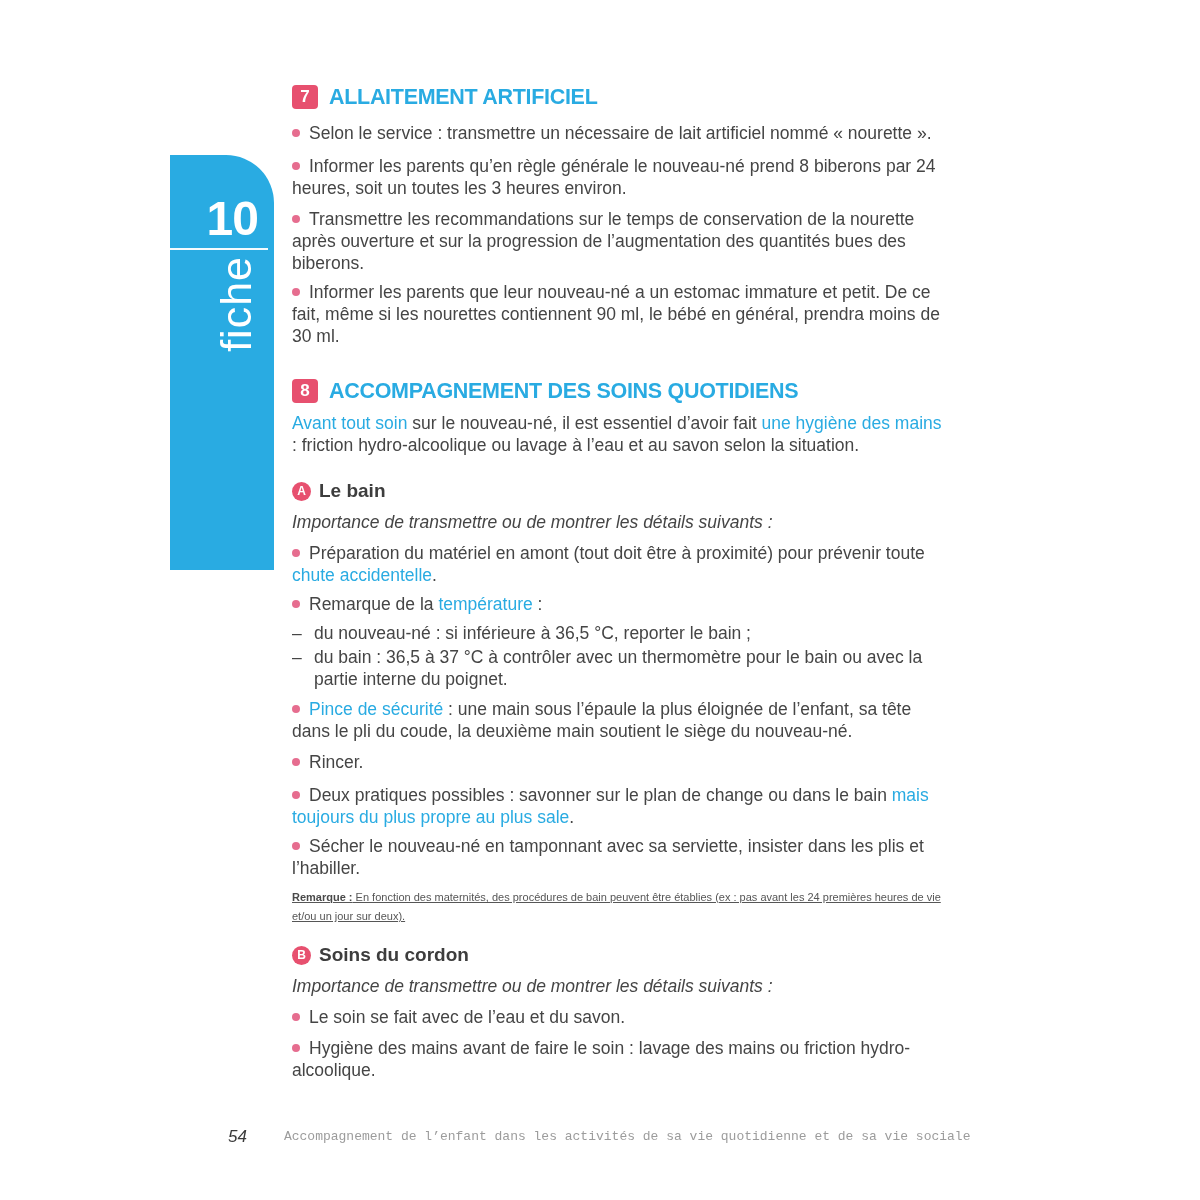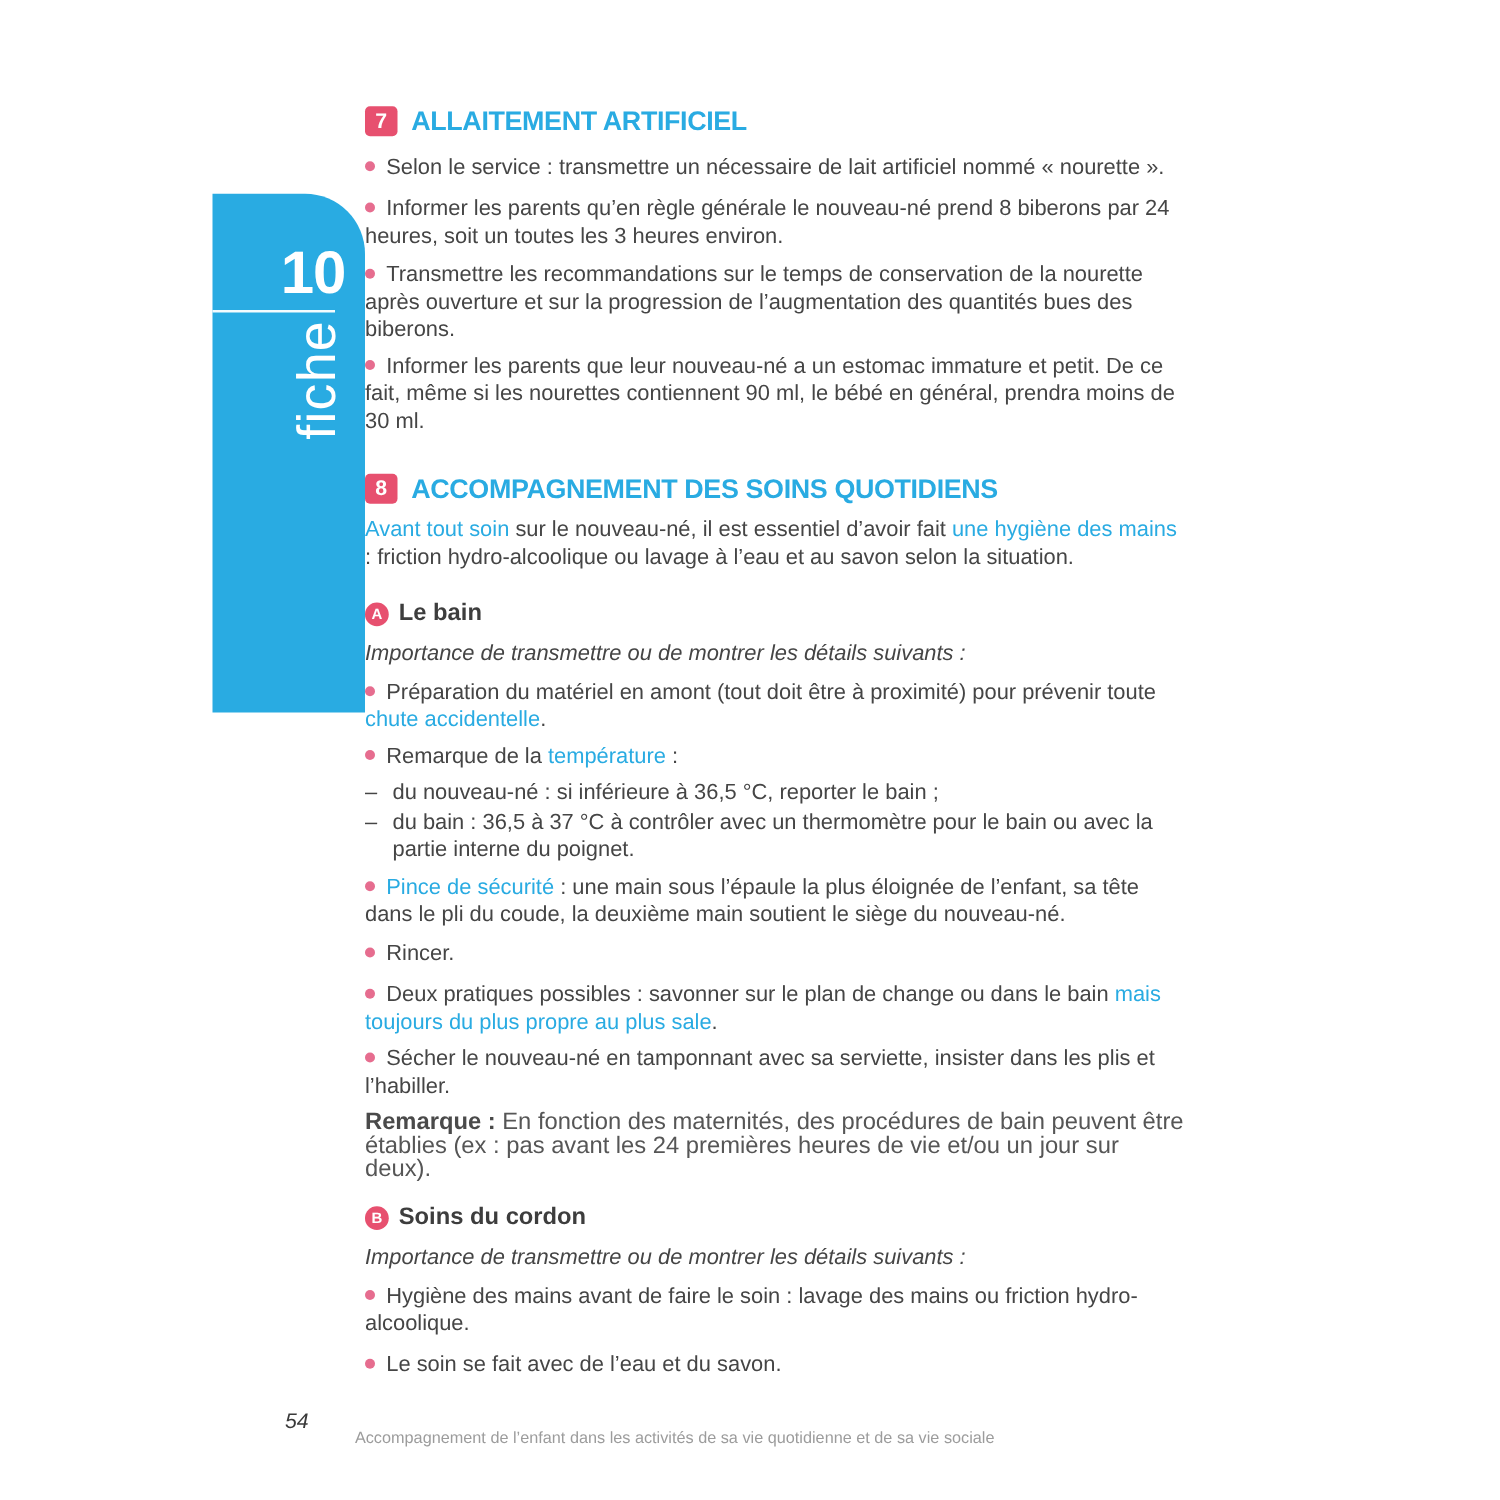--- a/index.html
+++ b/index.html
@@ -16,21 +16,21 @@
     width:1200px;height:1200px;
     background:#ffffff;
     font-family:"Liberation Sans", sans-serif;
     color:var(--ink);
     overflow:hidden;
   }
 
   
   .tab{
     position:absolute;left:170px;top:155px;
-    width:122px;height:415px;
+    width:104px;height:415px;
     background:var(--cyan);
     border-radius:0 48px 0 0;
   }
   .tab-number{
     position:absolute;top:40px;right:16px;
     font-size:48px;font-weight:bold;color:#ffffff;
     letter-spacing:-1px;line-height:1;
   }
   .tab-divider{
     position:absolute;left:0;top:93px;
@@ -83,39 +83,40 @@
   }
   .badge-circle{
     display:inline-flex;align-items:center;justify-content:center;
     width:19px;height:19px;border-radius:50%;
     background:var(--pink);color:#fff;
     font-size:12px;font-weight:bold;flex:0 0 auto;
   }
   .sub-title{font-size:19px;font-weight:bold;color:#3d3d3d;}
   .lead{font-style:italic;margin-bottom:9px;}
   .remark{
-    font-size:19px;line-height:19px;color:#565656;
+    font-size:11px;line-height:19px;color:#565656;
     margin-bottom:18px;
+    text-decoration:underline;
   }
   .remark b{color:#4a4a4a;}
 
   
   .footer{
     position:absolute;left:228px;top:1122px;
     display:flex;align-items:flex-start;gap:37px;
   }
   .page-number{
     font-size:17px;font-style:italic;color:#3a3a3a;
     line-height:1;padding-top:6px;
   }
   .footer-module{
     font-size:19px;font-weight:bold;color:#5cbce9;line-height:1.1;
   }
   .footer-subtitle{
-    font-size:13px;color:var(--gray);margin-top:20px;
+    font-size:13px;color:var(--gray);margin-top:7px;font-family:Liberation Mono, monospace;
   }
 </style>
 </head>
 <body>
 
 <div class="page">
 
   <div class="tab">
     <span class="tab-number">10</span>
     <span class="tab-divider"></span>
@@ -152,22 +153,22 @@
     <p class="b mb-md"><span>Rincer.</span></p>
     <p class="b mb-sm"><span>Deux pratiques possibles : savonner sur le plan de change ou dans le bain </span><span class="hl">mais toujours du plus propre au plus sale</span><span>.</span></p>
     <p class="b"><span>Sécher le nouveau-né en tamponnant avec sa serviette, insister dans les plis et l’habiller.</span></p>
     <p class="remark"><b>Remarque :</b><span> En fonction des maternités, des procédures de bain peuvent être établies (ex : pas avant les 24 premières heures de vie et/ou un jour sur deux).</span></p>
 
     <div class="sub-header">
       <span class="badge-circle">B</span>
       <span class="sub-title">Soins du cordon</span>
     </div>
     <p class="lead">Importance de transmettre ou de montrer les détails suivants :</p>
+    <p class="b"><span>Le soin se fait avec de l’eau et du savon.</span></p>
     <p class="b mb-md"><span>Hygiène des mains avant de faire le soin : lavage des mains ou friction hydro-alcoolique.</span></p>
-    <p class="b"><span>Le soin se fait avec de l’eau et du savon.</span></p>
 
   </div>
 
   <div class="footer">
     <span class="page-number">54</span>
     <div>
       <div class="footer-subtitle">Accompagnement de l’enfant dans les activités de sa vie quotidienne et de sa vie sociale</div>
     </div>
   </div>
 

